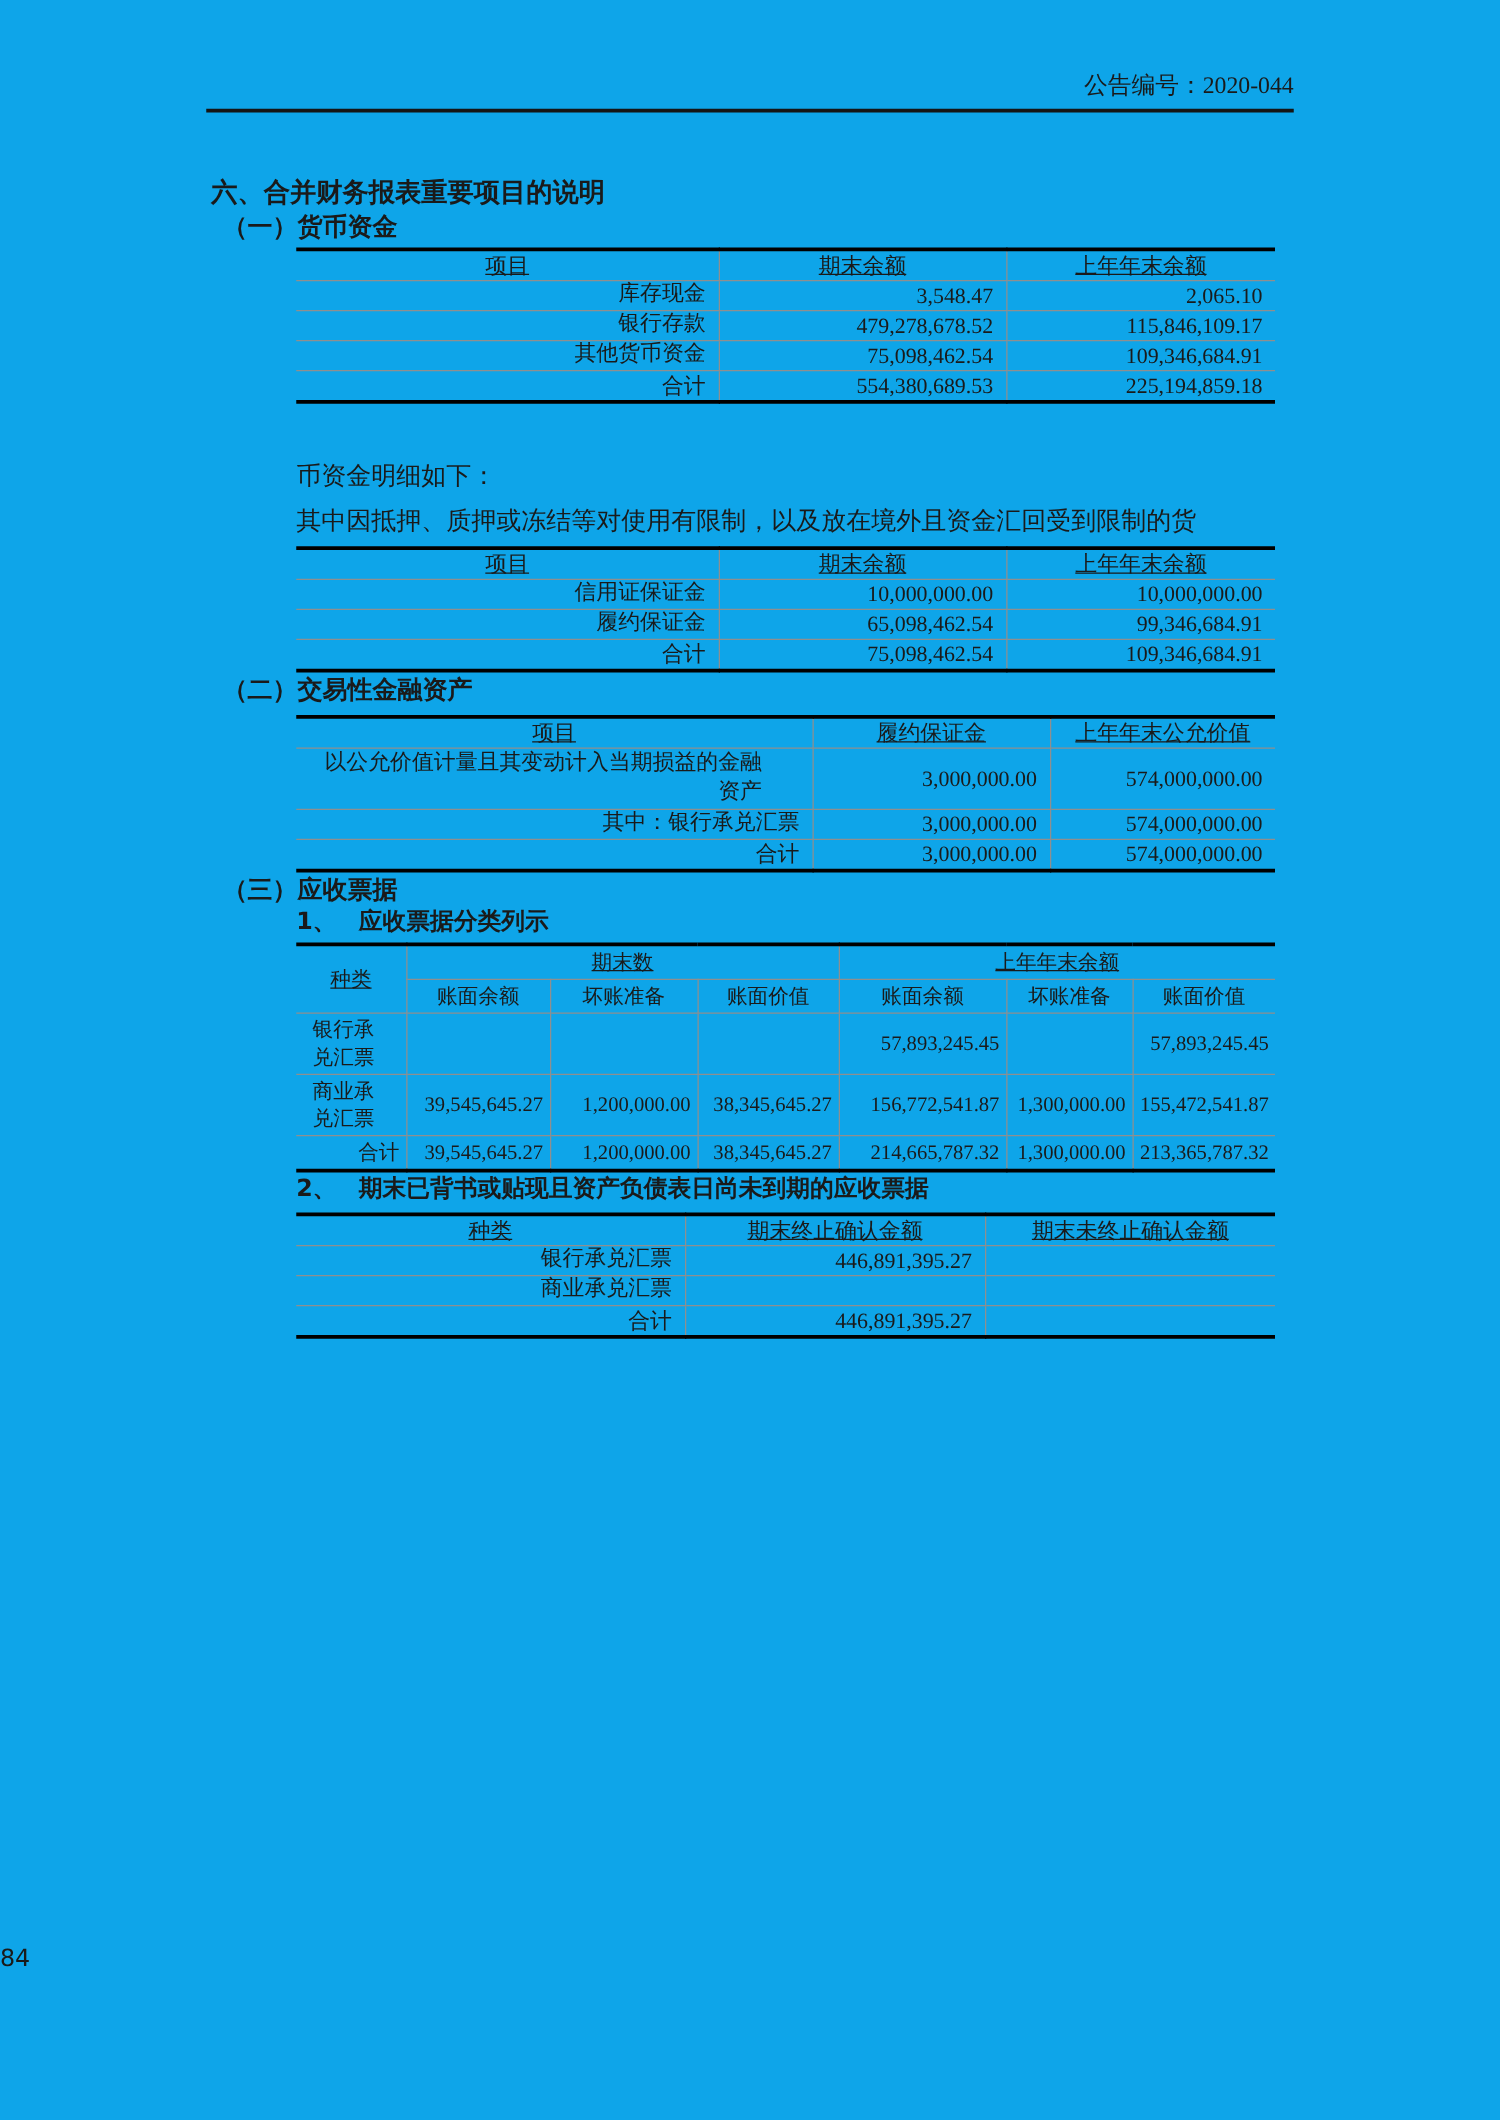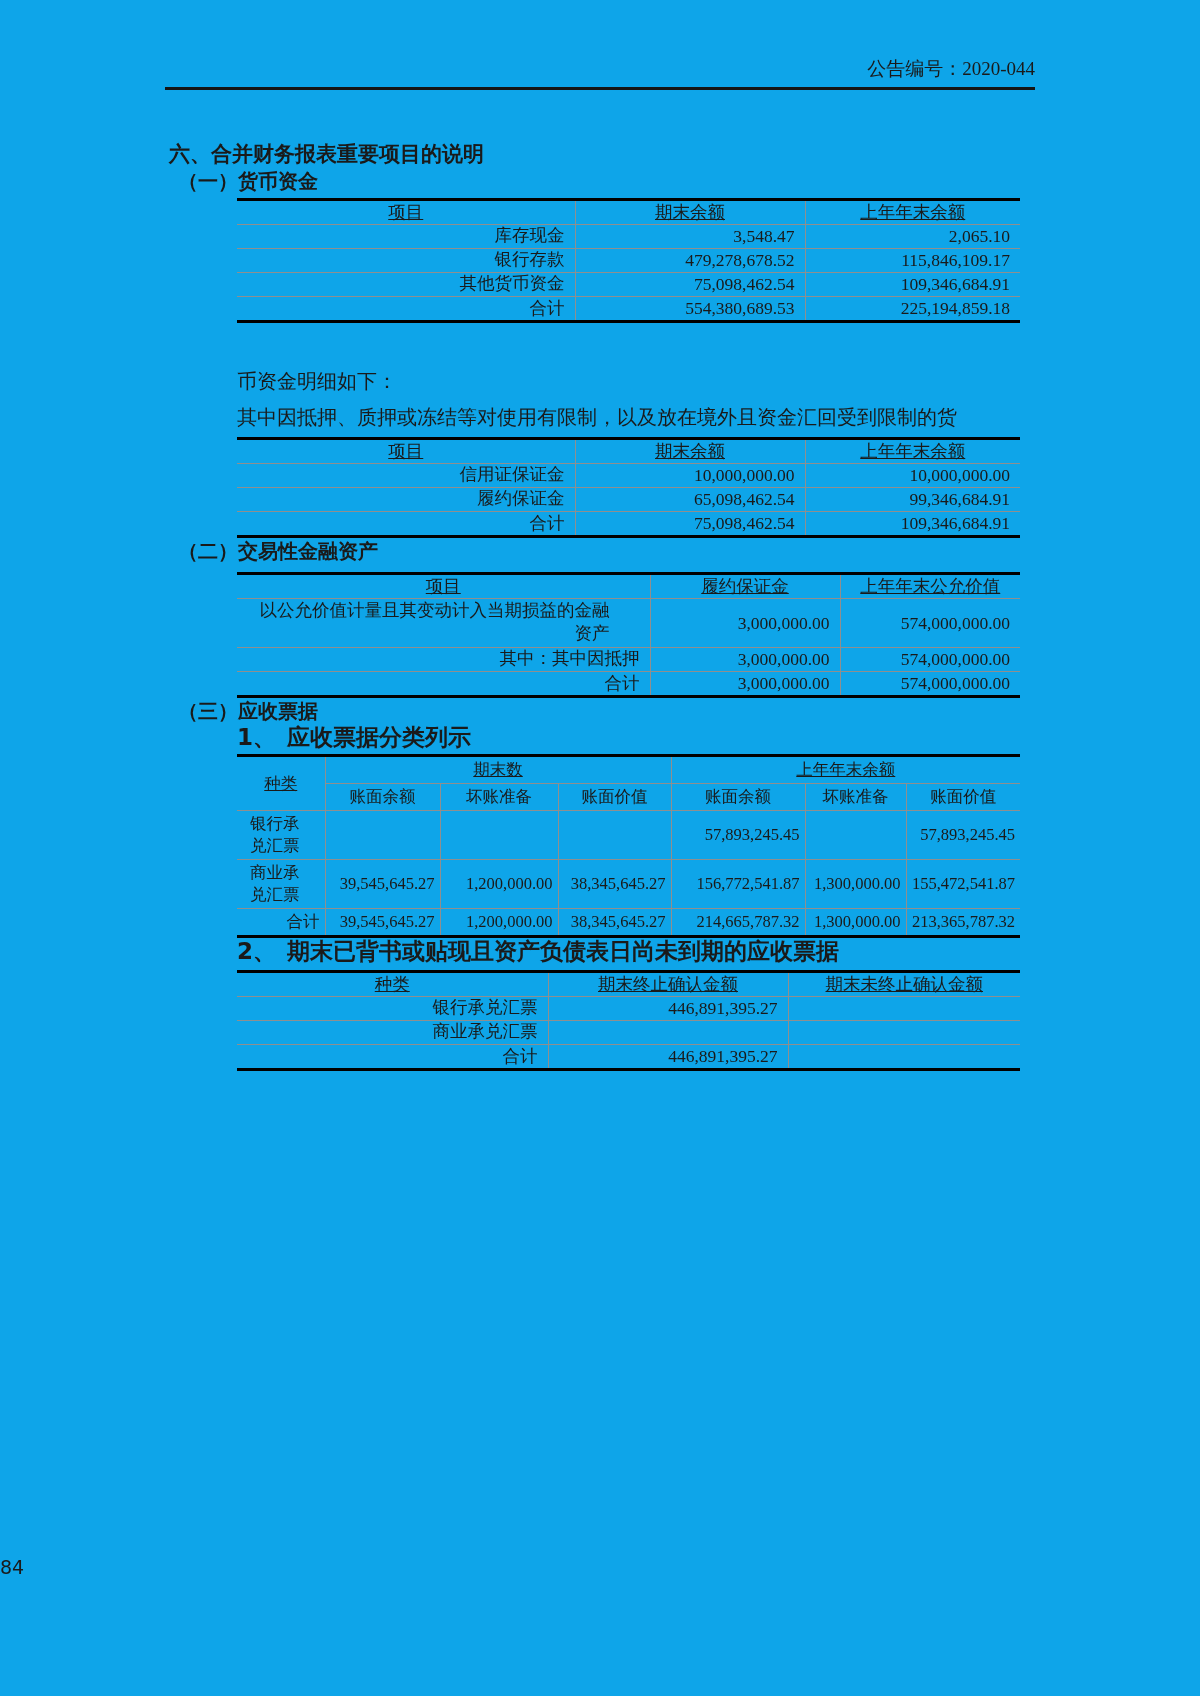--- a/index.html
+++ b/index.html
@@ -15,21 +15,21 @@
   h1.sec-title {
     margin:50px 0 0 4px; font-family:"DejaVu Sans","Liberation Sans",sans-serif;
     font-weight:bold; font-size:21px; line-height:28px;
   }
   h2.sub-title {
     margin:0 0 0 13px; font-family:"DejaVu Sans","Liberation Sans",sans-serif;
     font-weight:bold; font-size:20px; line-height:26px;
   }
   h3.num-title {
     margin:0 0 0 72px; font-family:"DejaVu Sans","Liberation Sans",sans-serif;
-    font-weight:bold; font-size:23px; line-height:26px;
+    font-weight:bold; font-size:19px; line-height:26px;
   }
   h3.num-title .num { display:inline-block; width:50px; }
   .mt16 { margin-top:16px; } .mt48 { margin-top:48px; } .mt42 { margin-top:42px; }
   .mt14 { margin-top:14px; } .mt64 { margin-top:64px; }
 
   .note { margin:40px 0 0 72px; font-size:20px; line-height:36px; width:730px; }
 
   table.tbl {
     border-collapse:collapse; table-layout:fixed; margin-left:72px;
     border-top:3px solid #000; border-bottom:3px solid #000;
@@ -160,21 +160,21 @@
         <th>上年年末公允价值</th>
       </tr>
     </thead>
     <tbody>
       <tr>
         <td class="al wrap2">以公允价值计量且其变动计入当期损益的金融资产</td>
         <td class="ar">3,000,000.00</td>
         <td class="ar">574,000,000.00</td>
       </tr>
       <tr>
-        <td class="al">其中：其中因抵押</td>
+        <td class="al">其中：银行承兑汇票</td>
         <td class="ar">3,000,000.00</td>
         <td class="ar">574,000,000.00</td>
       </tr>
       <tr>
         <td class="ac">合计</td>
         <td class="ar">3,000,000.00</td>
         <td class="ar">574,000,000.00</td>
       </tr>
     </tbody>
   </table>

